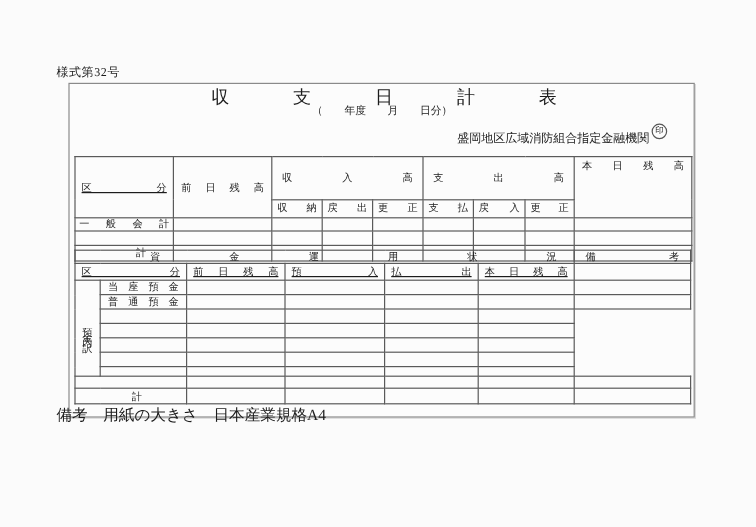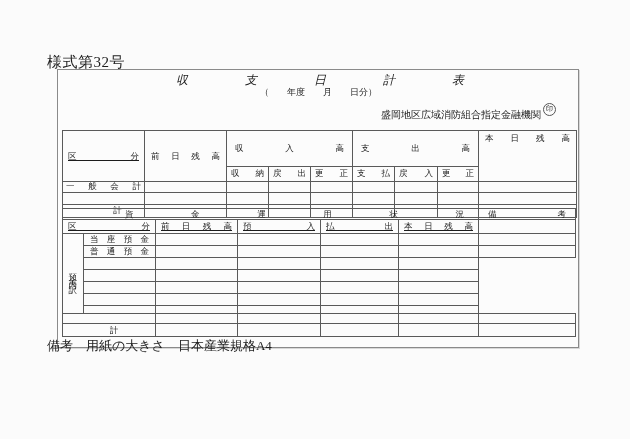--- a/index.html
+++ b/index.html
@@ -3,29 +3,29 @@
 <meta charset="utf-8">
 <style>
   html,body{margin:0;padding:0;}
   body{
     width:630px;height:439px;position:relative;
     background:#fbfbfb;color:#1c1c1c;
     font-family:"Liberation Serif","DejaVu Serif",serif;
     overflow:hidden;
   }
   .abs{position:absolute;}
-  #form-label{left:47px;top:53px;font-size:15px;letter-spacing:.5px;}
+  #form-label{left:47px;top:53px;font-size:10px;letter-spacing:.5px;}
   #sheet{
     left:57px;top:69px;width:520px;height:277px;
     border:1px solid #8a8a8a;background:#fcfcfc;
     box-shadow:1px 1px 0 #d8d8d8;
   }
   #title{
-    left:176px;top:72px;width:288px;font-size:12px;
-    text-align:justify;text-align-last:justify;font-style:italic;
+    left:176px;top:72px;width:288px;font-size:15px;
+    text-align:justify;text-align-last:justify;
   }
   #subtitle{left:260px;top:86px;font-size:9px;white-space:pre;font-family:Liberation Mono, monospace;}
   #institution{left:381px;top:108px;font-size:10px;}
   #seal{
     left:543px;top:103px;width:13px;height:13px;border:1px solid #555;
     border-radius:50%;display:flex;align-items:center;justify-content:center;
     font-size:7px;line-height:1;box-sizing:border-box;
   }
   table.t{
     position:absolute;border-collapse:collapse;table-layout:fixed;

